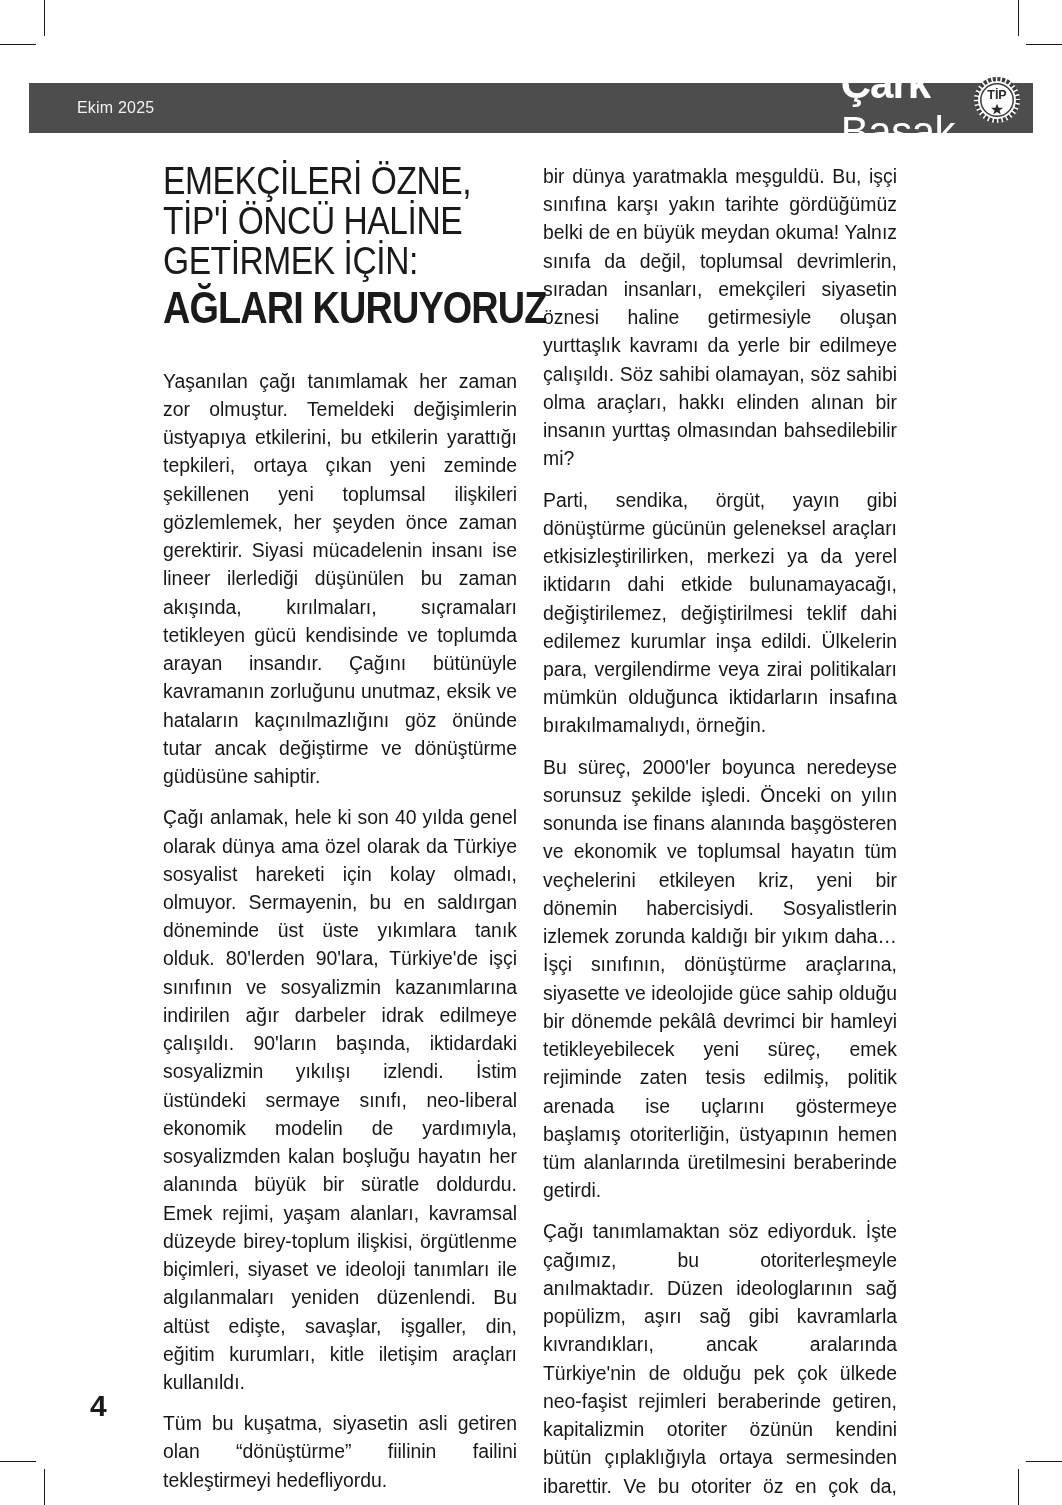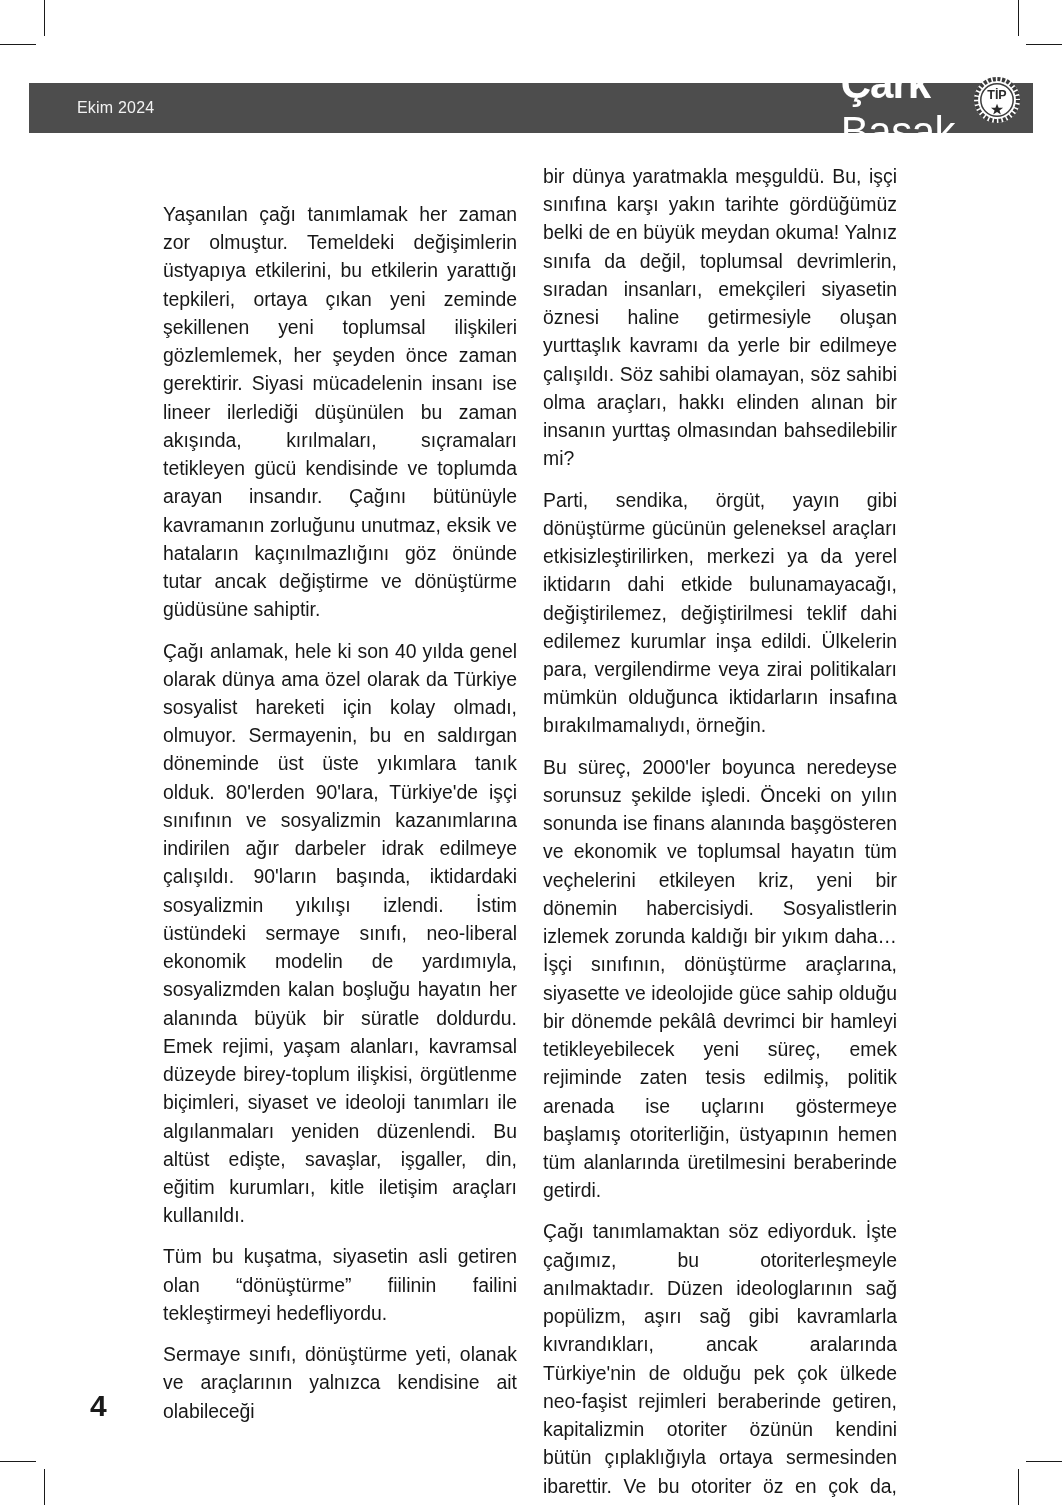--- a/index.html
+++ b/index.html
@@ -177,21 +177,21 @@
   <div class="crop-mark crop-v cm-tl-v"></div>
   <div class="crop-mark crop-h cm-tl-h"></div>
   <div class="crop-mark crop-v cm-tr-v"></div>
   <div class="crop-mark crop-h cm-tr-h"></div>
   <div class="crop-mark crop-v cm-bl-v"></div>
   <div class="crop-mark crop-h cm-bl-h"></div>
   <div class="crop-mark crop-v cm-br-v"></div>
   <div class="crop-mark crop-h cm-br-h"></div>
 
   <div id="header-bar">
-    <div id="header-date">Ekim 2024</div>
+    <div id="header-date">Ekim 2025</div>
 
     <div id="masthead">
       <span class="mh-part-1">Çark</span>
         <span class="mh-part-2">Başak</span>
     </div>
 
     <div id="tip-emblem">
       <svg viewBox="0 0 48 48" width="48" height="48" aria-hidden="true">
         <circle cx="24" cy="24" r="23" fill="#ffffff"></circle>
 
@@ -202,20 +202,26 @@
 
         <polygon points="24,27.2 25.95,32.3 31.4,32.3 27.0,35.5 28.7,40.6 24,37.5 19.3,40.6 21.0,35.5 16.6,32.3 22.05,32.3" fill="#2b2b2b" transform="scale(0.82) translate(5.3,6.5)"></polygon>
       </svg>
     </div>
   </div>
 
   <div id="article">
 
     <div class="col" id="col-left">
 
+      <h1 id="headline">
+        <span class="hl-line">EMEKÇİLERİ ÖZNE,</span>
+        <span class="hl-line">TİP'İ ÖNCÜ HALİNE</span>
+        <span class="hl-line">GETİRMEK İÇİN:</span>
+        <span class="hl-line hl-emph">AĞLARI KURUYORUZ</span>
+      </h1>
 
 
       <div class="body-block">
         <p class="para">Yaşanılan çağı tanımlamak her zaman zor olmuştur. Temeldeki değişimlerin üstyapıya etkilerini, bu etkilerin yarattığı tepkileri, ortaya çıkan yeni zeminde şekillenen yeni toplumsal ilişkileri gözlemlemek, her şeyden önce zaman gerektirir. Siyasi mücadelenin insanı ise lineer ilerlediği düşünülen bu zaman akışında, kırılmaları, sıçramaları tetikleyen gücü kendisinde ve toplumda arayan insandır. Çağını bütünüyle kavramanın zorluğunu unutmaz, eksik ve hataların kaçınılmazlığını göz önünde tutar ancak değiştirme ve dönüştürme güdüsüne sahiptir.</p>
         <p class="para">Çağı anlamak, hele ki son 40 yılda genel olarak dünya ama özel olarak da Türkiye sosyalist hareketi için kolay olmadı, olmuyor. Sermayenin, bu en saldırgan döneminde üst üste yıkımlara tanık olduk. 80'lerden 90'lara, Türkiye'de işçi sınıfının ve sosyalizmin kazanımlarına indirilen ağır darbeler idrak edilmeye çalışıldı. 90'ların başında, iktidardaki sosyalizmin yıkılışı izlendi. İstim üstündeki sermaye sınıfı, neo-liberal ekonomik modelin de yardımıyla, sosyalizmden kalan boşluğu hayatın her alanında büyük bir süratle doldurdu. Emek rejimi, yaşam alanları, kavramsal düzeyde birey-toplum ilişkisi, örgütlenme biçimleri, siyaset ve ideoloji tanımları ile algılanmaları yeniden düzenlendi. Bu altüst edişte, savaşlar, işgaller, din, eğitim kurumları, kitle iletişim araçları kullanıldı.</p>
         <p class="para">Tüm bu kuşatma, siyasetin asli getiren olan “dönüştürme” fiilinin failini tekleştirmeyi hedefliyordu.</p>
         <p class="para">Sermaye sınıfı, dönüştürme yeti, olanak ve araçlarının yalnızca kendisine ait olabileceği</p>
       </div>
     </div>
 

